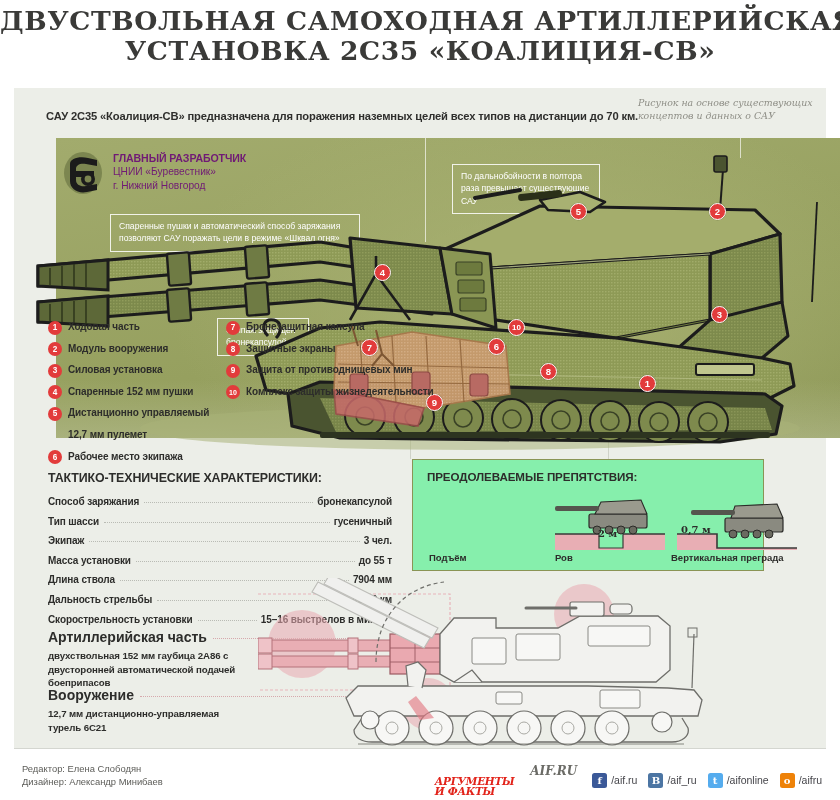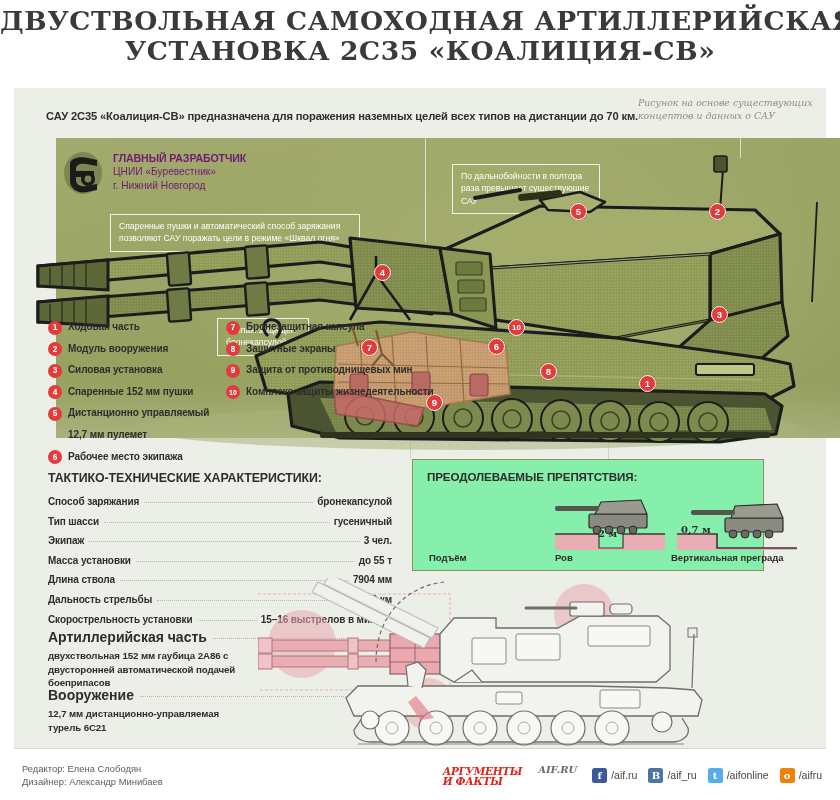--- a/index.html
+++ b/index.html
@@ -224,21 +224,21 @@
   .aif-words { line-height: 9.5px; }
   .aif-w {
     font-family: "DejaVu Serif", "Liberation Serif", serif;
     font-weight: bold; font-style: italic;
     font-size: 10.5px; color: #e2231a; letter-spacing: -0.3px;
     display: block;
   }
   .aif-ru {
     font-family: "DejaVu Serif", "Liberation Serif", serif;
     font-weight: bold; font-style: italic;
-    font-size: 10px; color: #6b6b66; margin-bottom: 11px;
+    font-size: 12px; color: #6b6b66; margin-bottom: 18px;
   }
   .soc {
     display: flex; align-items: center; gap: 4px;
   }
   .soc-ic {
     width: 15px; height: 15px; border-radius: 2.5px;
     display: flex; align-items: center; justify-content: center;
     color: #fff; font-size: 10px; font-weight: bold;
     font-family: "DejaVu Serif", "Liberation Serif", serif;
   }

